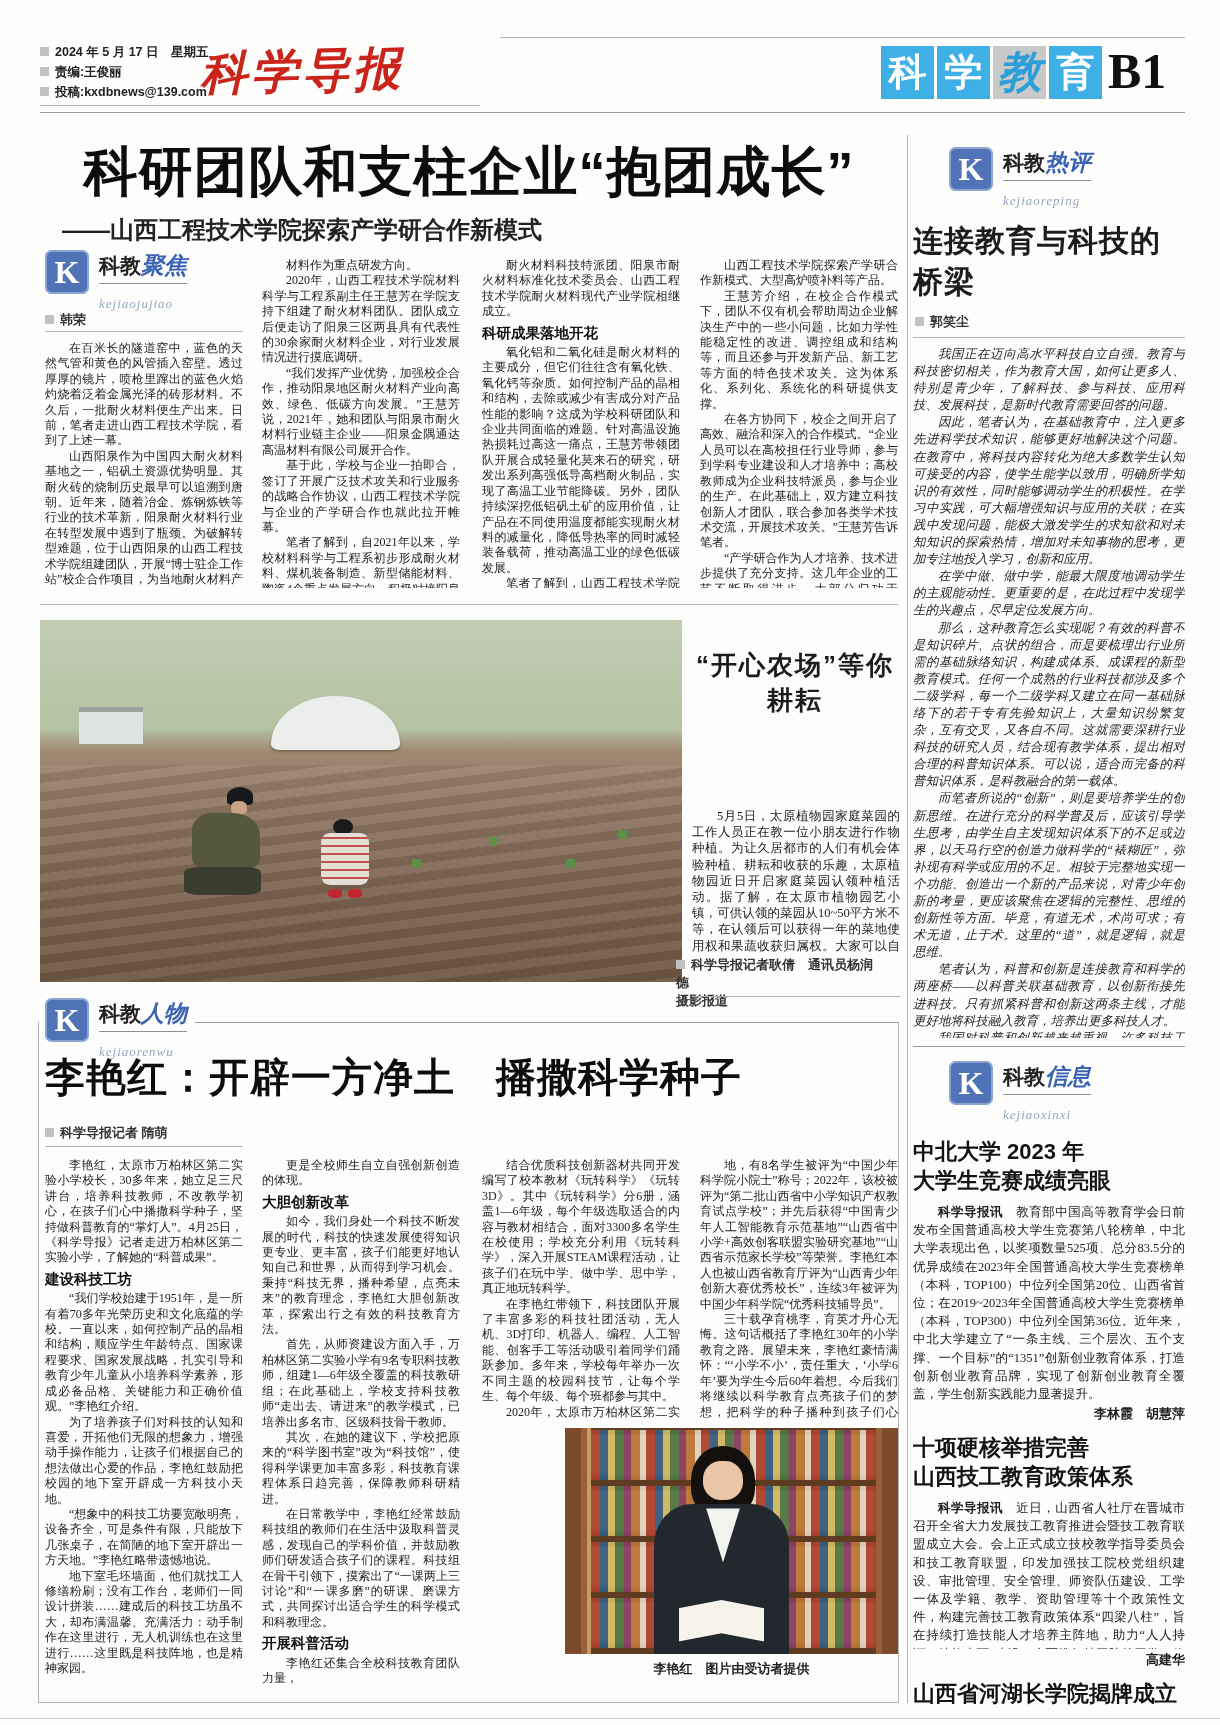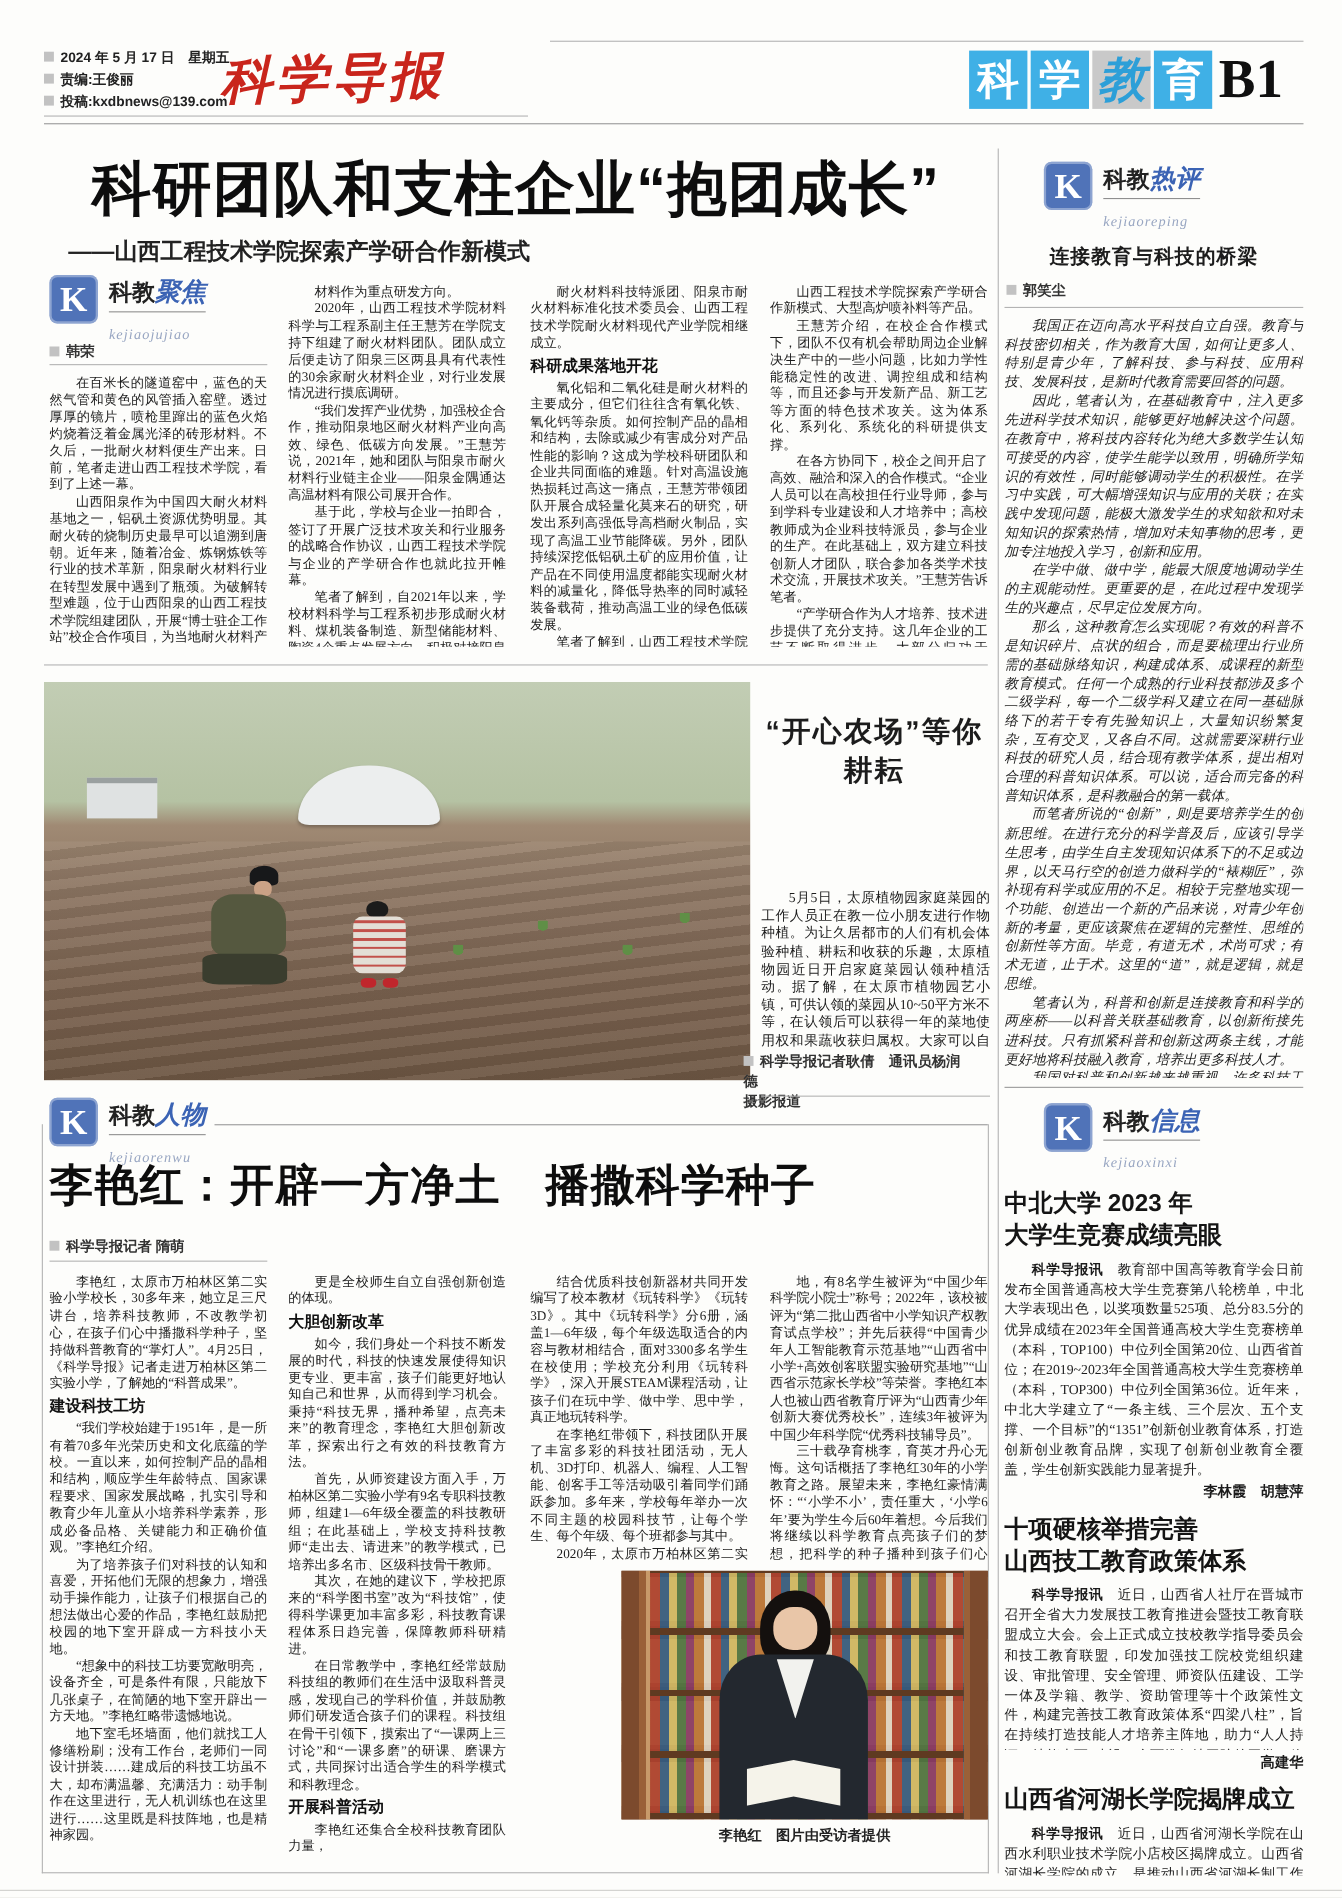--- a/index.html
+++ b/index.html
@@ -34,21 +34,21 @@
 
   .byline{font-size:13px;font-weight:bold;color:#333;}
 
   
   .coltext{font-family:"Liberation Serif",serif;font-size:12px;line-height:15.4px;
            text-align:justify;overflow:hidden;}
   .coltext p{margin:0;text-indent:2em;}
   .coltext h4{margin:6px 0 4px 0;font-family:"Liberation Sans",sans-serif;font-size:14.5px;
               text-indent:0;color:#111;}
   .headline{font-weight:900;letter-spacing:1px;color:#0d0d0d;text-align:center;}
-  .subtitle{font-size:21px;font-weight:600;color:#222;}
+  .subtitle{font-size:24px;font-weight:600;color:#222;}
 
   
   .farmphoto{overflow:hidden;background:linear-gradient(#c2cdb4 0%,#b5c2a3 30%,#a08a74 36%,#8d7663 52%,#7c6451 75%,#6e5744 100%);}
   .trees{position:absolute;left:0;top:0;width:100%;height:36%;
      background:
        radial-gradient(40px 30px at 8% 55%, #7e9a6b 60%, transparent 62%),
        radial-gradient(55px 38px at 22% 45%, #8aa575 60%, transparent 62%),
        radial-gradient(48px 34px at 38% 50%, #79976а 0%, transparent 0%),
        radial-gradient(48px 34px at 38% 50%, #7a9768 60%, transparent 62%),
        radial-gradient(60px 40px at 58% 42%, #93ab7d 60%, transparent 62%),
@@ -86,21 +86,21 @@
   .lady .face{position:absolute;left:38%;top:7%;width:26%;height:19%;background:#e9c6a8;border-radius:45%;}
   .lady .suit{position:absolute;left:6%;top:28%;width:88%;height:72%;background:#23282f;border-radius:28% 28% 0 0;}
   .lady .shirt{position:absolute;left:40%;top:30%;width:22%;height:26%;background:#f2f2ee;
       clip-path:polygon(50% 100%,0 0,100% 0);}
   .lady .book{position:absolute;left:22%;top:74%;width:56%;height:20%;background:#f5f3ea;
       clip-path:polygon(0 20%,50% 0,100% 20%,100% 100%,50% 80%,0 100%);box-shadow:0 1px 2px rgba(0,0,0,.4);}
   .photocap{font-size:13px;font-weight:bold;color:#222;text-align:center;}
 
   
   .rcol{position:absolute;left:913px;top:135px;width:272px;height:1570px;overflow:hidden;}
-  .rtitle{font-size:18px;font-weight:800;text-align:center;letter-spacing:1px;}
+  .rtitle{font-size:30px;font-weight:800;letter-spacing:1px;}
   .essay{font-family:"Liberation Serif",serif;font-style:italic;font-size:12.5px;line-height:17.1px;
          text-align:justify;overflow:hidden;}
   .essay p{margin:0;text-indent:2em;}
   .newshead{font-size:22px;font-weight:800;line-height:29px;color:#141414;}
   .newsbody{font-family:"Liberation Serif",serif;font-size:12.5px;line-height:18.2px;text-align:justify;overflow:hidden;}
   .newsbody .lede{font-family:"Liberation Sans",sans-serif;font-weight:bold;}
   .newsauthor{font-size:13px;font-weight:bold;text-align:right;margin-top:2px;}
   .fartitle{font-size:26px;font-weight:800;letter-spacing:2px;text-align:center;}
   .farmbody{font-family:"Liberation Serif",serif;font-size:12.5px;line-height:16.2px;text-align:justify;overflow:hidden;}
   .farmbody p{margin:0;text-indent:2em;}

